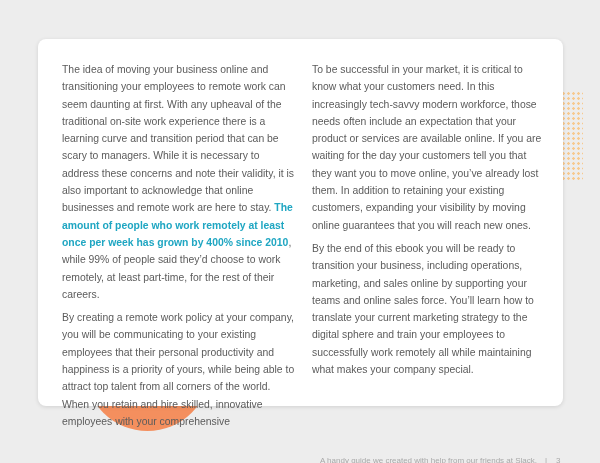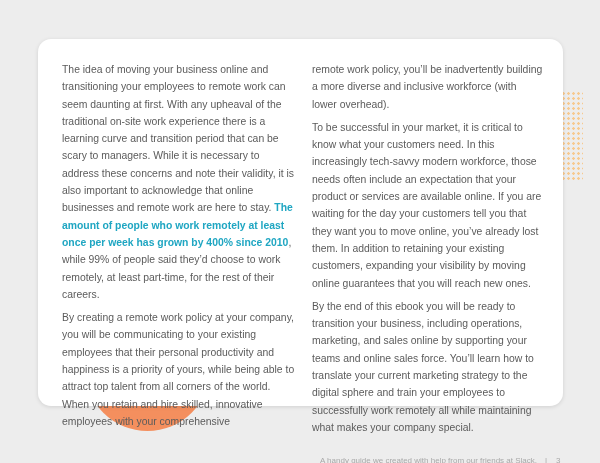--- a/index.html
+++ b/index.html
@@ -11,21 +11,21 @@
     position:absolute; left:561px; top:91px; width:22px; height:90px;
     background-image: radial-gradient(circle, #f7c98f 1.1px, transparent 1.5px);
     background-size:5px 5px;
   }
   .circle {
     position:absolute; left:84.5px; top:306px; width:125px; height:125px;
     border-radius:50%; background:#f48f5e;
   }
   .card {
     position:absolute; left:38px; top:39px; width:525px; height:367px;
-    background:#ffffff; border-radius:13px;
+    background:#ffffff; border-radius:8px;
     box-shadow: 0 1px 4px rgba(0,0,0,0.12);
   }
   .col { position:absolute; top:22px; color:#5b5b5b; font-size:10.4px; line-height:17.3px; }
   .col.left { left:24px; width:236px; }
   .col.right { left:274px; width:232px; }
   .col p { margin:0 0 6px 0; }
   .hl { color:#1fa6c2; font-weight:bold; }
   .footer {
     position:absolute; top:456px; left:320px; font-size:8px; color:#a8a8a8;
     white-space:nowrap;
@@ -37,21 +37,20 @@
 
 <div class="dots"></div>
 <div class="circle"></div>
 
 <div class="card">
   <div class="col left">
     <p><span>The idea of moving your business online and transitioning your employees to remote work can seem daunting at first. With any upheaval of the traditional on-site work experience there is a learning curve and transition period that can be scary to managers. While it is necessary to address these concerns and note their validity, it is also important to acknowledge that online businesses and remote work are here to stay. </span><span class="hl">The amount of people who work remotely at least once per week has grown by 400% since 2010</span><span>, while 99% of people said they’d choose to work remotely, at least part-time, for the rest of their careers.</span></p>
     <p>By creating a remote work policy at your company, you will be communicating to your existing employees that their personal productivity and happiness is a priority of yours, while being able to attract top talent from all corners of the world. When you retain and hire skilled, innovative employees with your comprehensive</p>
   </div>
   <div class="col right">
-    <p>remote work policy, you’ll be inadvertently building a more diverse and inclusive workforce (with lower overhead).</p>
     <p>To be successful in your market, it is critical to know what your customers need. In this increasingly tech-savvy modern workforce, those needs often include an expectation that your product or services are available online. If you are waiting for the day your customers tell you that they want you to move online, you’ve already lost them. In addition to retaining your existing customers, expanding your visibility by moving online guarantees that you will reach new ones.</p>
     <p>By the end of this ebook you will be ready to transition your business, including operations, marketing, and sales online by supporting your teams and online sales force. You’ll learn how to translate your current marketing strategy to the digital sphere and train your employees to successfully work remotely all while maintaining what makes your company special.</p>
   </div>
 </div>
 
 <div class="footer">
   <span>A handy guide we created with help from our friends at Slack.</span><span class="sep">|</span><span>3</span>
 </div>
 
 </body></html>

